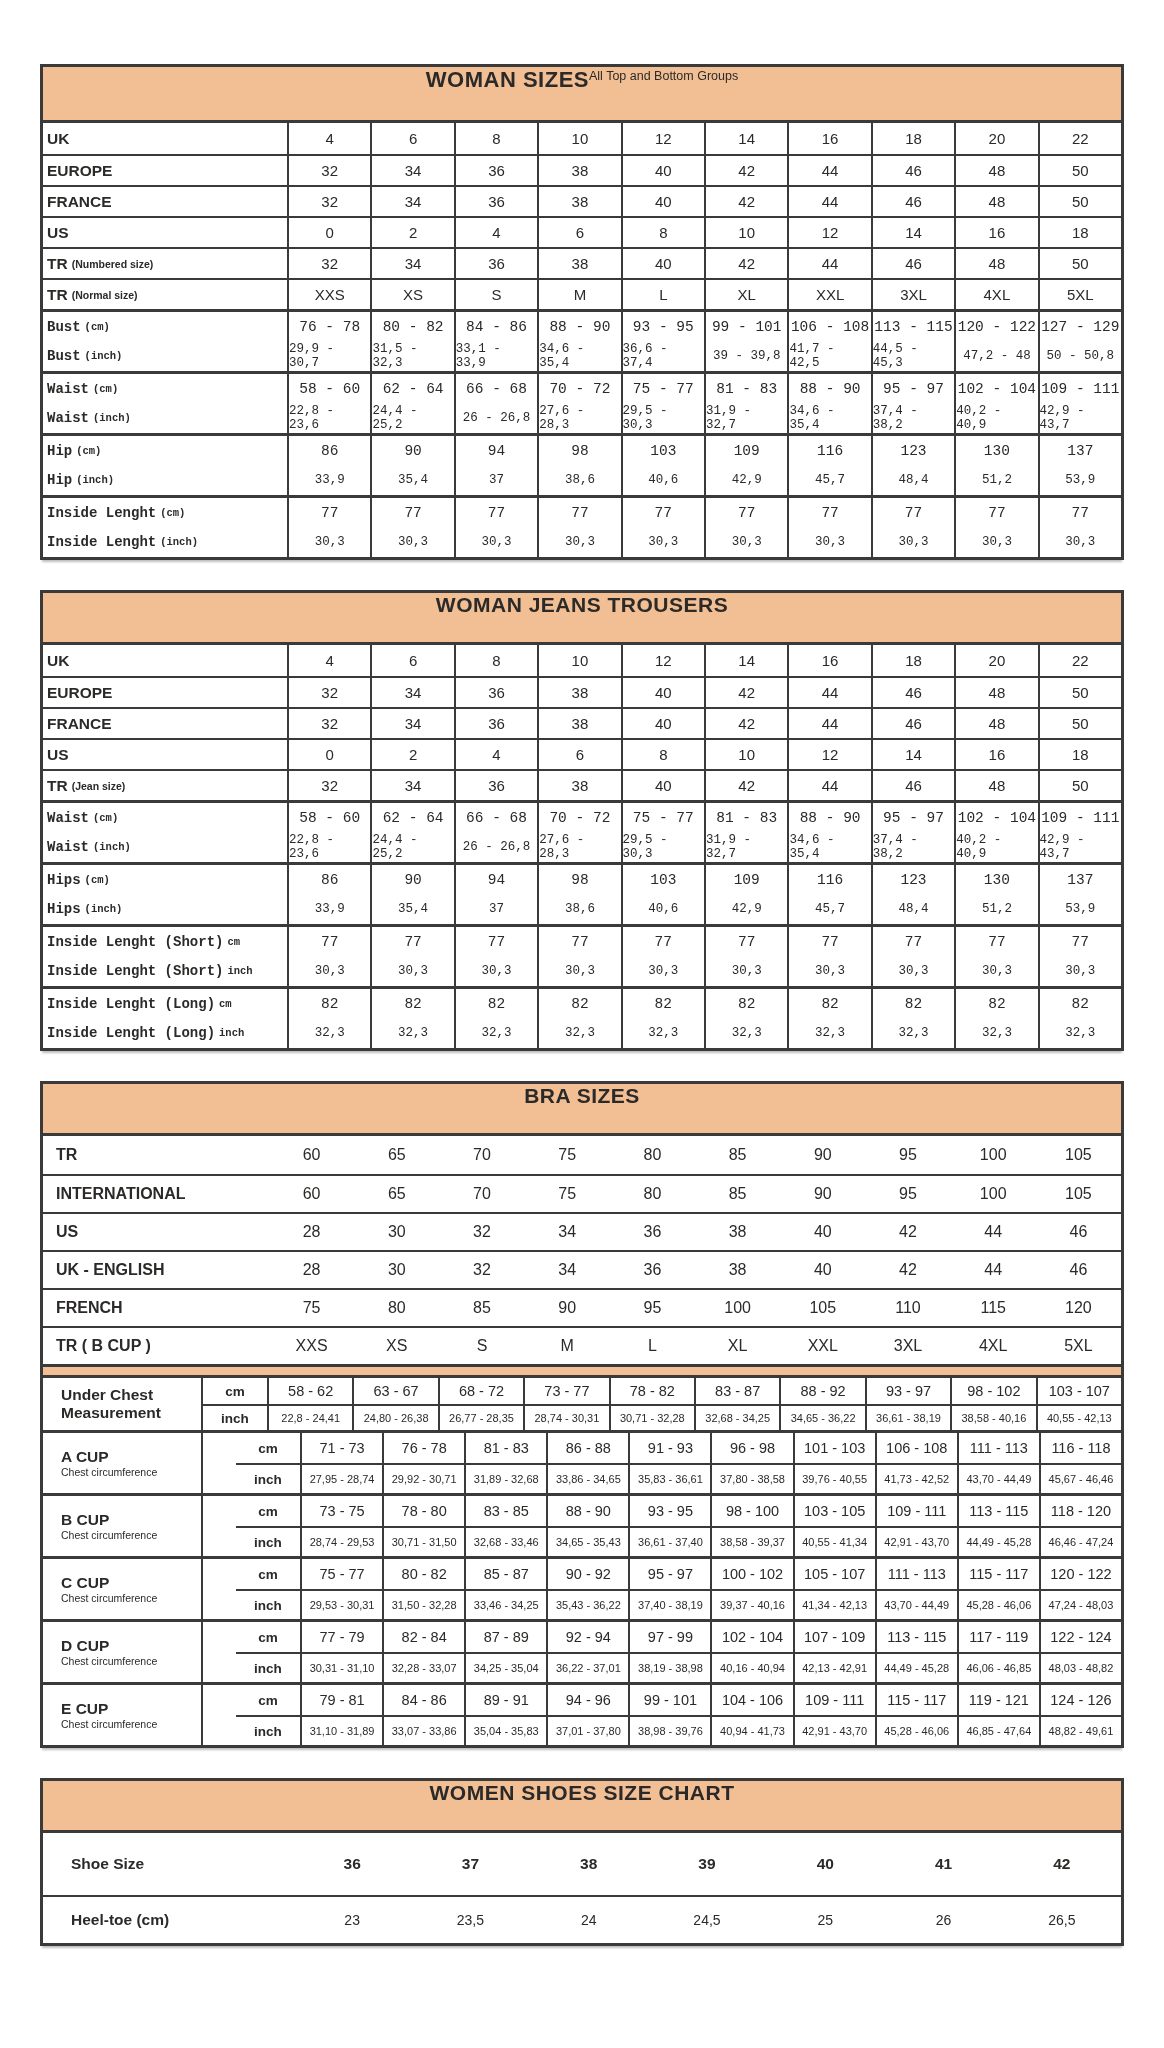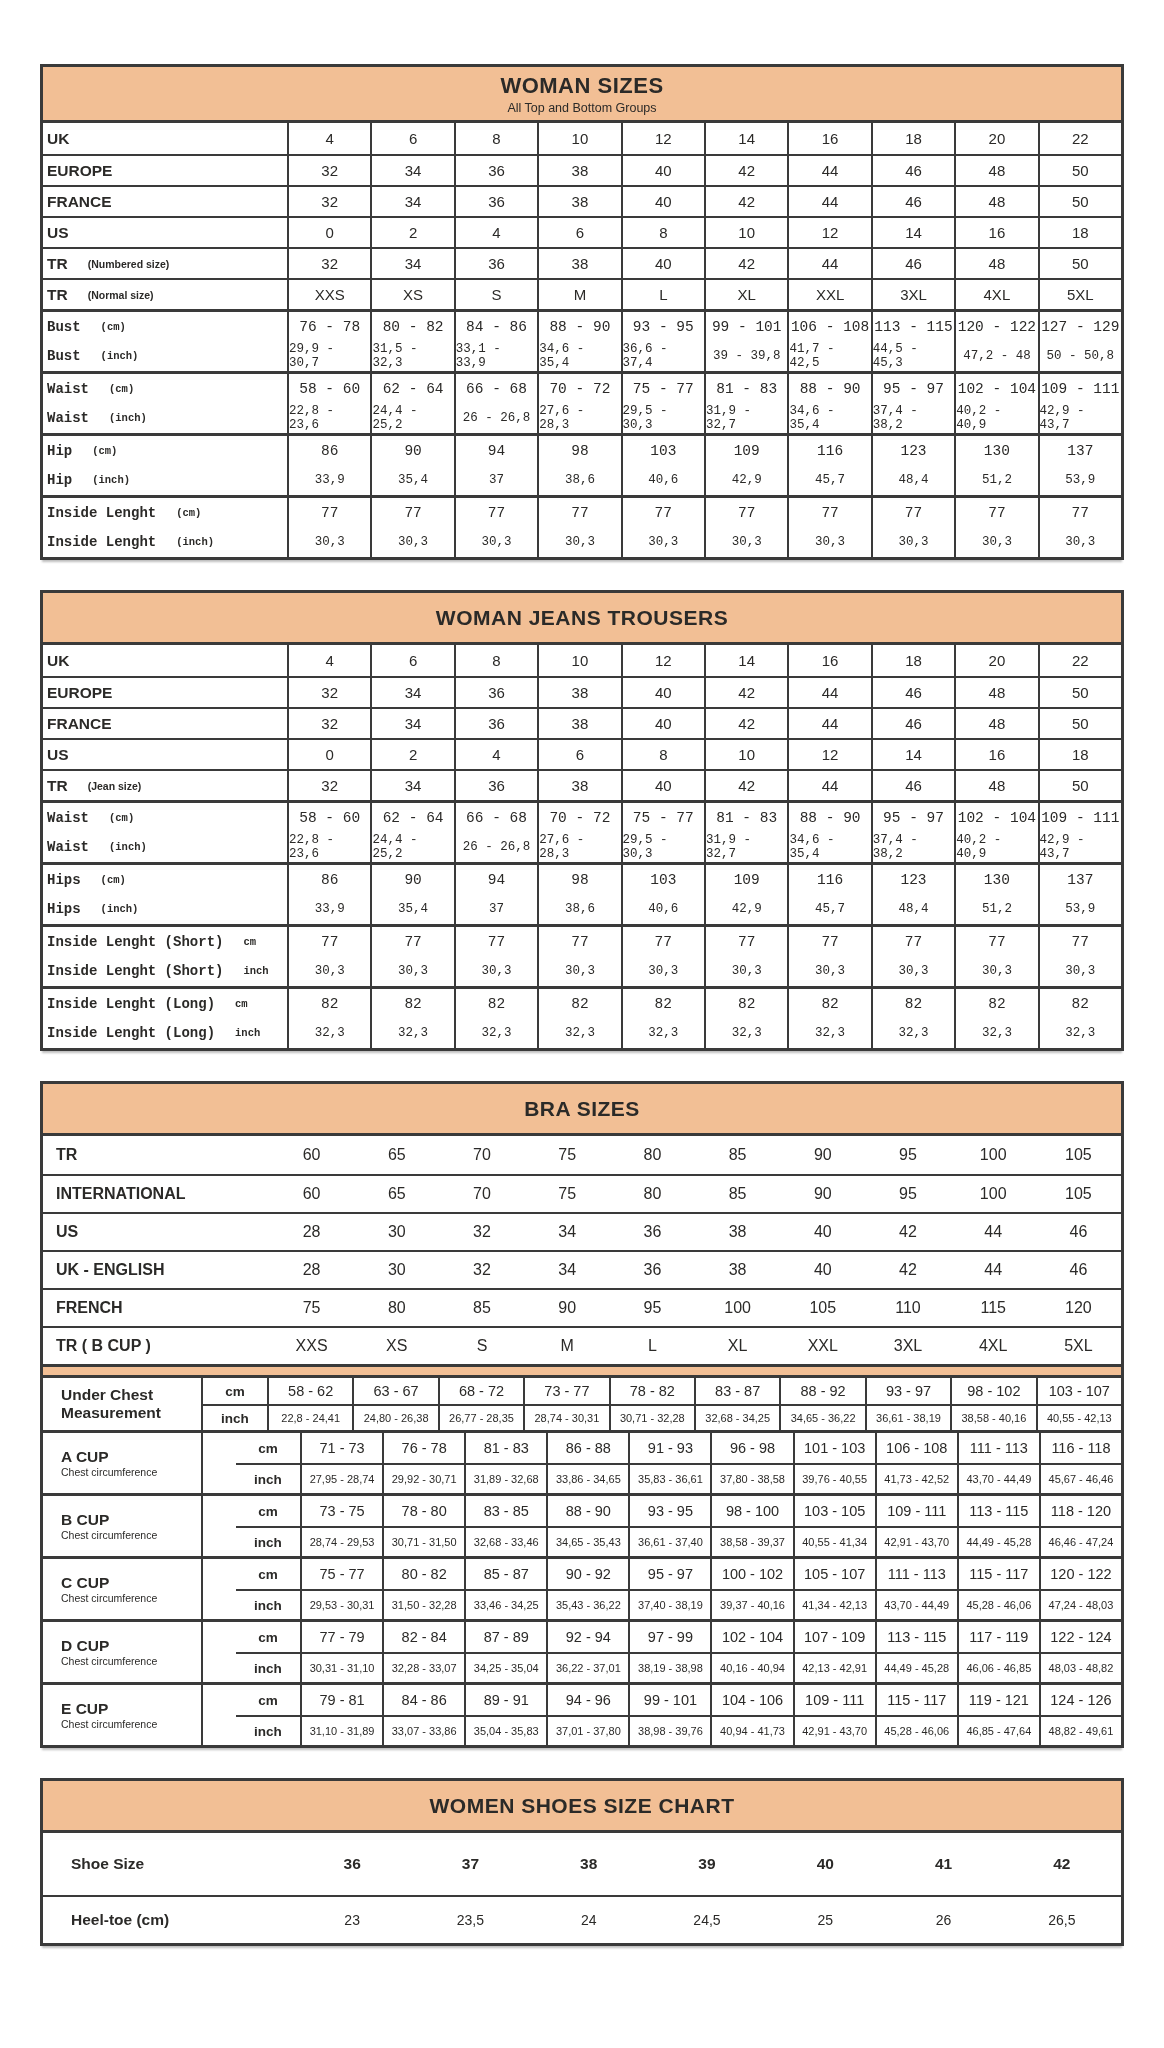--- a/index.html
+++ b/index.html
@@ -5,37 +5,37 @@
   * { margin:0; padding:0; box-sizing:border-box; }
   html,body { width:1164px; height:2048px; background:#ffffff; overflow:hidden;
               font-family:"Liberation Sans", sans-serif; color:#2b2a28; }
   .page { padding:64px 40px 0 40px; }
 
   .tbl { border:3px solid var(--line); background:#fff;
          box-shadow:0 4px 2px -2px rgba(110,110,110,.45); }
   .tbl + .tbl { margin-top:30px; }
 
   .hdr { background:var(--accent); text-align:center; border-bottom:3px solid var(--line);
-         display:flex; flex-direction:column; justify-content:center; }
+         display:flex; flex-direction:row; justify-content:center; }
   .hdr.h1 { height:56px; }
   .hdr.h2 { height:52px; }
   .tbl-title { font-weight:bold; font-size:21px; letter-spacing:.5px; }
   .tbl-title.big { font-size:22px; }
   .tbl-sub { font-weight:normal; font-size:12.5px; margin-top:2px; }
 
   
   .rows .row { display:grid; grid-template-columns:244px repeat(10,1fr); }
   .rows .row + .row { border-top:2px solid var(--line); }
   .rows .row.pair { border-top:3px solid var(--line); }
   .cell { display:flex; align-items:center; justify-content:center; overflow:hidden; }
   .cell + .cell { border-left:2px solid var(--line); }
   .cell.label { justify-content:flex-start; padding-left:4px; text-align:left; }
   .row.simple { height:31px; }
   .row.simple .label .lbl-main { font-weight:bold; font-size:15.5px; }
-  .lbl-small { font-weight:bold; font-size:10.5px; margin-left:20px; }
+  .lbl-small { font-weight:bold; font-size:10.5px; margin-left:4px; }
   .row.simple .cell.val { font-size:15px; }
   .row.pair { height:62px;font-family:Liberation Mono, monospace; }
   .row.pair .cell { flex-direction:column; justify-content:center; }
   .row.pair .cell.label { align-items:flex-start; }
   .pl { height:31px; display:flex; align-items:center; }
   .pl .lbl-main { font-weight:bold; font-size:14px; white-space:nowrap; }
   .v-top,.v-bot { height:31px; display:flex; align-items:center; justify-content:center; width:100%; }
   .v-top { font-size:14.5px; } .v-bot { font-size:12.5px; }
 
   

